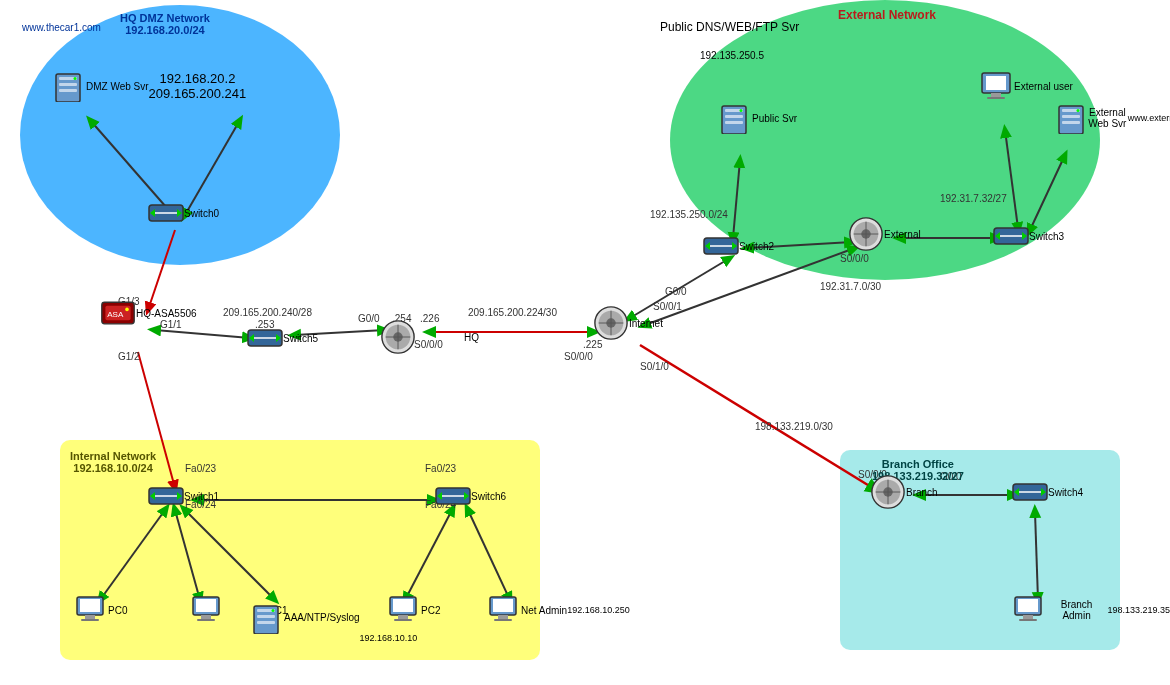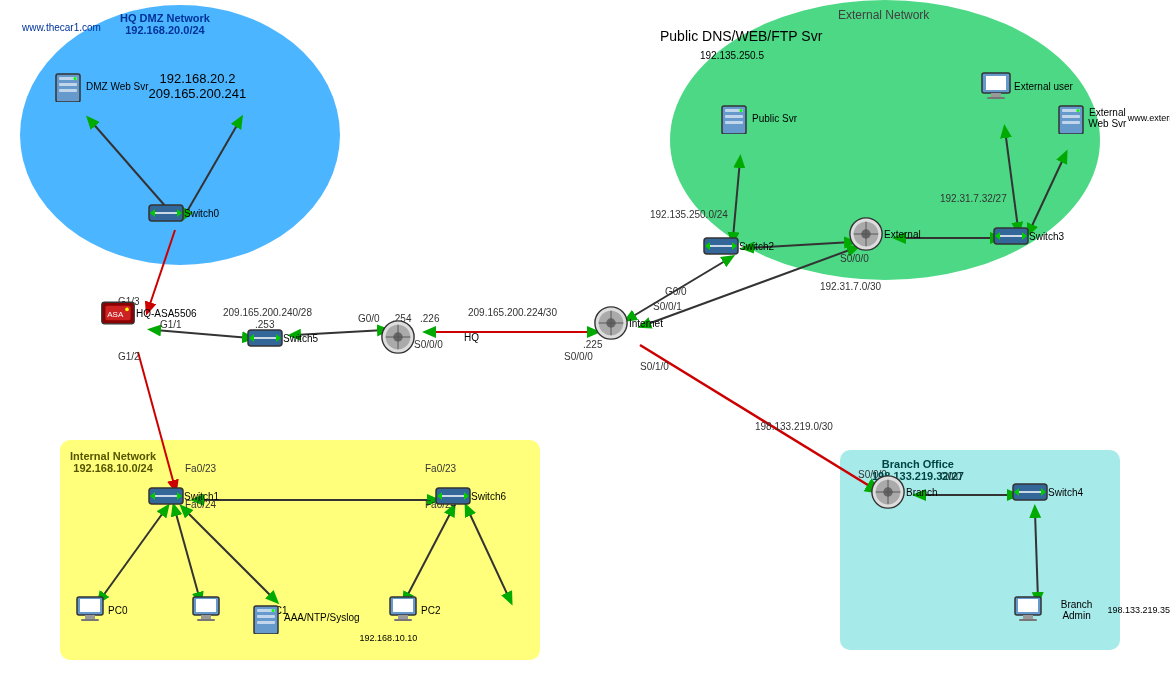--- a/index.html
+++ b/index.html
@@ -199,27 +199,27 @@
     <text x="185" y="508" font-size="10" fill="#333">Fa0/24</text>
 
     <text x="425" y="472" font-size="10" fill="#333">Fa0/23</text>
 
     <text x="425" y="508" font-size="10" fill="#333">Fa0/24</text>
 
     <text x="940" y="202" font-size="10" fill="#333">192.31.7.32/27</text>
   </svg>
 
   <div class="label" style="left:120px;top:12px;font-weight:bold;font-size:11px;color:#003399;">HQ DMZ Network<br>192.168.20.0/24</div>
-  <div class="label" style="left:838px;top:8px;font-weight:normal;font-size:12px;color:#404040;">External Network</div>
+  <div class="label" style="left:838px;top:8px;font-weight:bold;font-size:12px;color:#b91c1c;">External Network</div>
   <div class="label" style="left:70px;top:450px;font-weight:bold;font-size:11px;color:#555500;">Internal Network<br>192.168.10.0/24</div>
   <div class="label" style="left:855px;top:458px;font-size:11px;font-weight:bold;color:#004444;margin-left:17px;">Branch Office<br>198.133.219.32/27</div>
 
   <div class="label" style="left:22px;top:22px;color:#003399;font-size:10px;">www.thecar1.com</div>
 
-  <div class="label" style="left:660px;top:28px;font-size:14px;">Public DNS/WEB/FTP Svr</div>
+  <div class="label" style="left:660px;top:20px;font-size:12px;">Public DNS/WEB/FTP Svr</div>
 
   <div class="label" style="left:700px;top:50px;font-size:10px;">192.135.250.5</div>
 
   <div class="node" style="left:50px;top:68px;">
     <div class="icon">
       <svg width="32" height="32" viewBox="0 0 32 32">
         <rect x="4" y="4" width="24" height="28" rx="2" fill="#6699cc" stroke="#333" stroke-width="1.5"></rect>
         <rect x="7" y="7" width="18" height="3" rx="1" fill="#fff" opacity="0.6"></rect>
         <rect x="7" y="13" width="18" height="3" rx="1" fill="#fff" opacity="0.6"></rect>
         <rect x="7" y="19" width="18" height="3" rx="1" fill="#fff" opacity="0.6"></rect>
@@ -436,20 +436,32 @@
       <svg width="30" height="28" viewBox="0 0 30 28">
         <rect x="2" y="1" width="26" height="18" rx="2" fill="#6699cc" stroke="#333" stroke-width="1.5"></rect>
         <rect x="5" y="3" width="20" height="13" fill="#fff"></rect>
         <rect x="10" y="19" width="10" height="4" fill="#999"></rect>
         <rect x="6" y="23" width="18" height="2" rx="1" fill="#777"></rect>
       </svg>
     </div>
     <span>PC2</span>
   </div>
 
+  <div class="node" style="left:485px;top:592px;">
+    <div class="icon">
+      <svg width="30" height="28" viewBox="0 0 30 28">
+        <rect x="2" y="1" width="26" height="18" rx="2" fill="#6699cc" stroke="#333" stroke-width="1.5"></rect>
+        <rect x="5" y="3" width="20" height="13" fill="#fff"></rect>
+        <rect x="10" y="19" width="10" height="4" fill="#999"></rect>
+        <rect x="6" y="23" width="18" height="2" rx="1" fill="#777"></rect>
+      </svg>
+    </div>
+    <span>Net Admin</span>
+    <span style="font-size:9px;">192.168.10.250</span>
+  </div>
 
   <div class="node" style="left:870px;top:474px;">
     <div class="icon">
       <svg width="38" height="38" viewBox="0 0 38 38">
         <circle cx="19" cy="19" r="17" fill="#ddd" stroke="#333" stroke-width="1.5"></circle>
         <circle cx="19" cy="19" r="13" fill="#aaa"></circle>
         <circle cx="19" cy="19" r="5" fill="#666"></circle>
         <line x1="19" y1="6" x2="19" y2="32" stroke="#555" stroke-width="1"></line>
         <line x1="6" y1="19" x2="32" y2="19" stroke="#555" stroke-width="1"></line>
       </svg>

